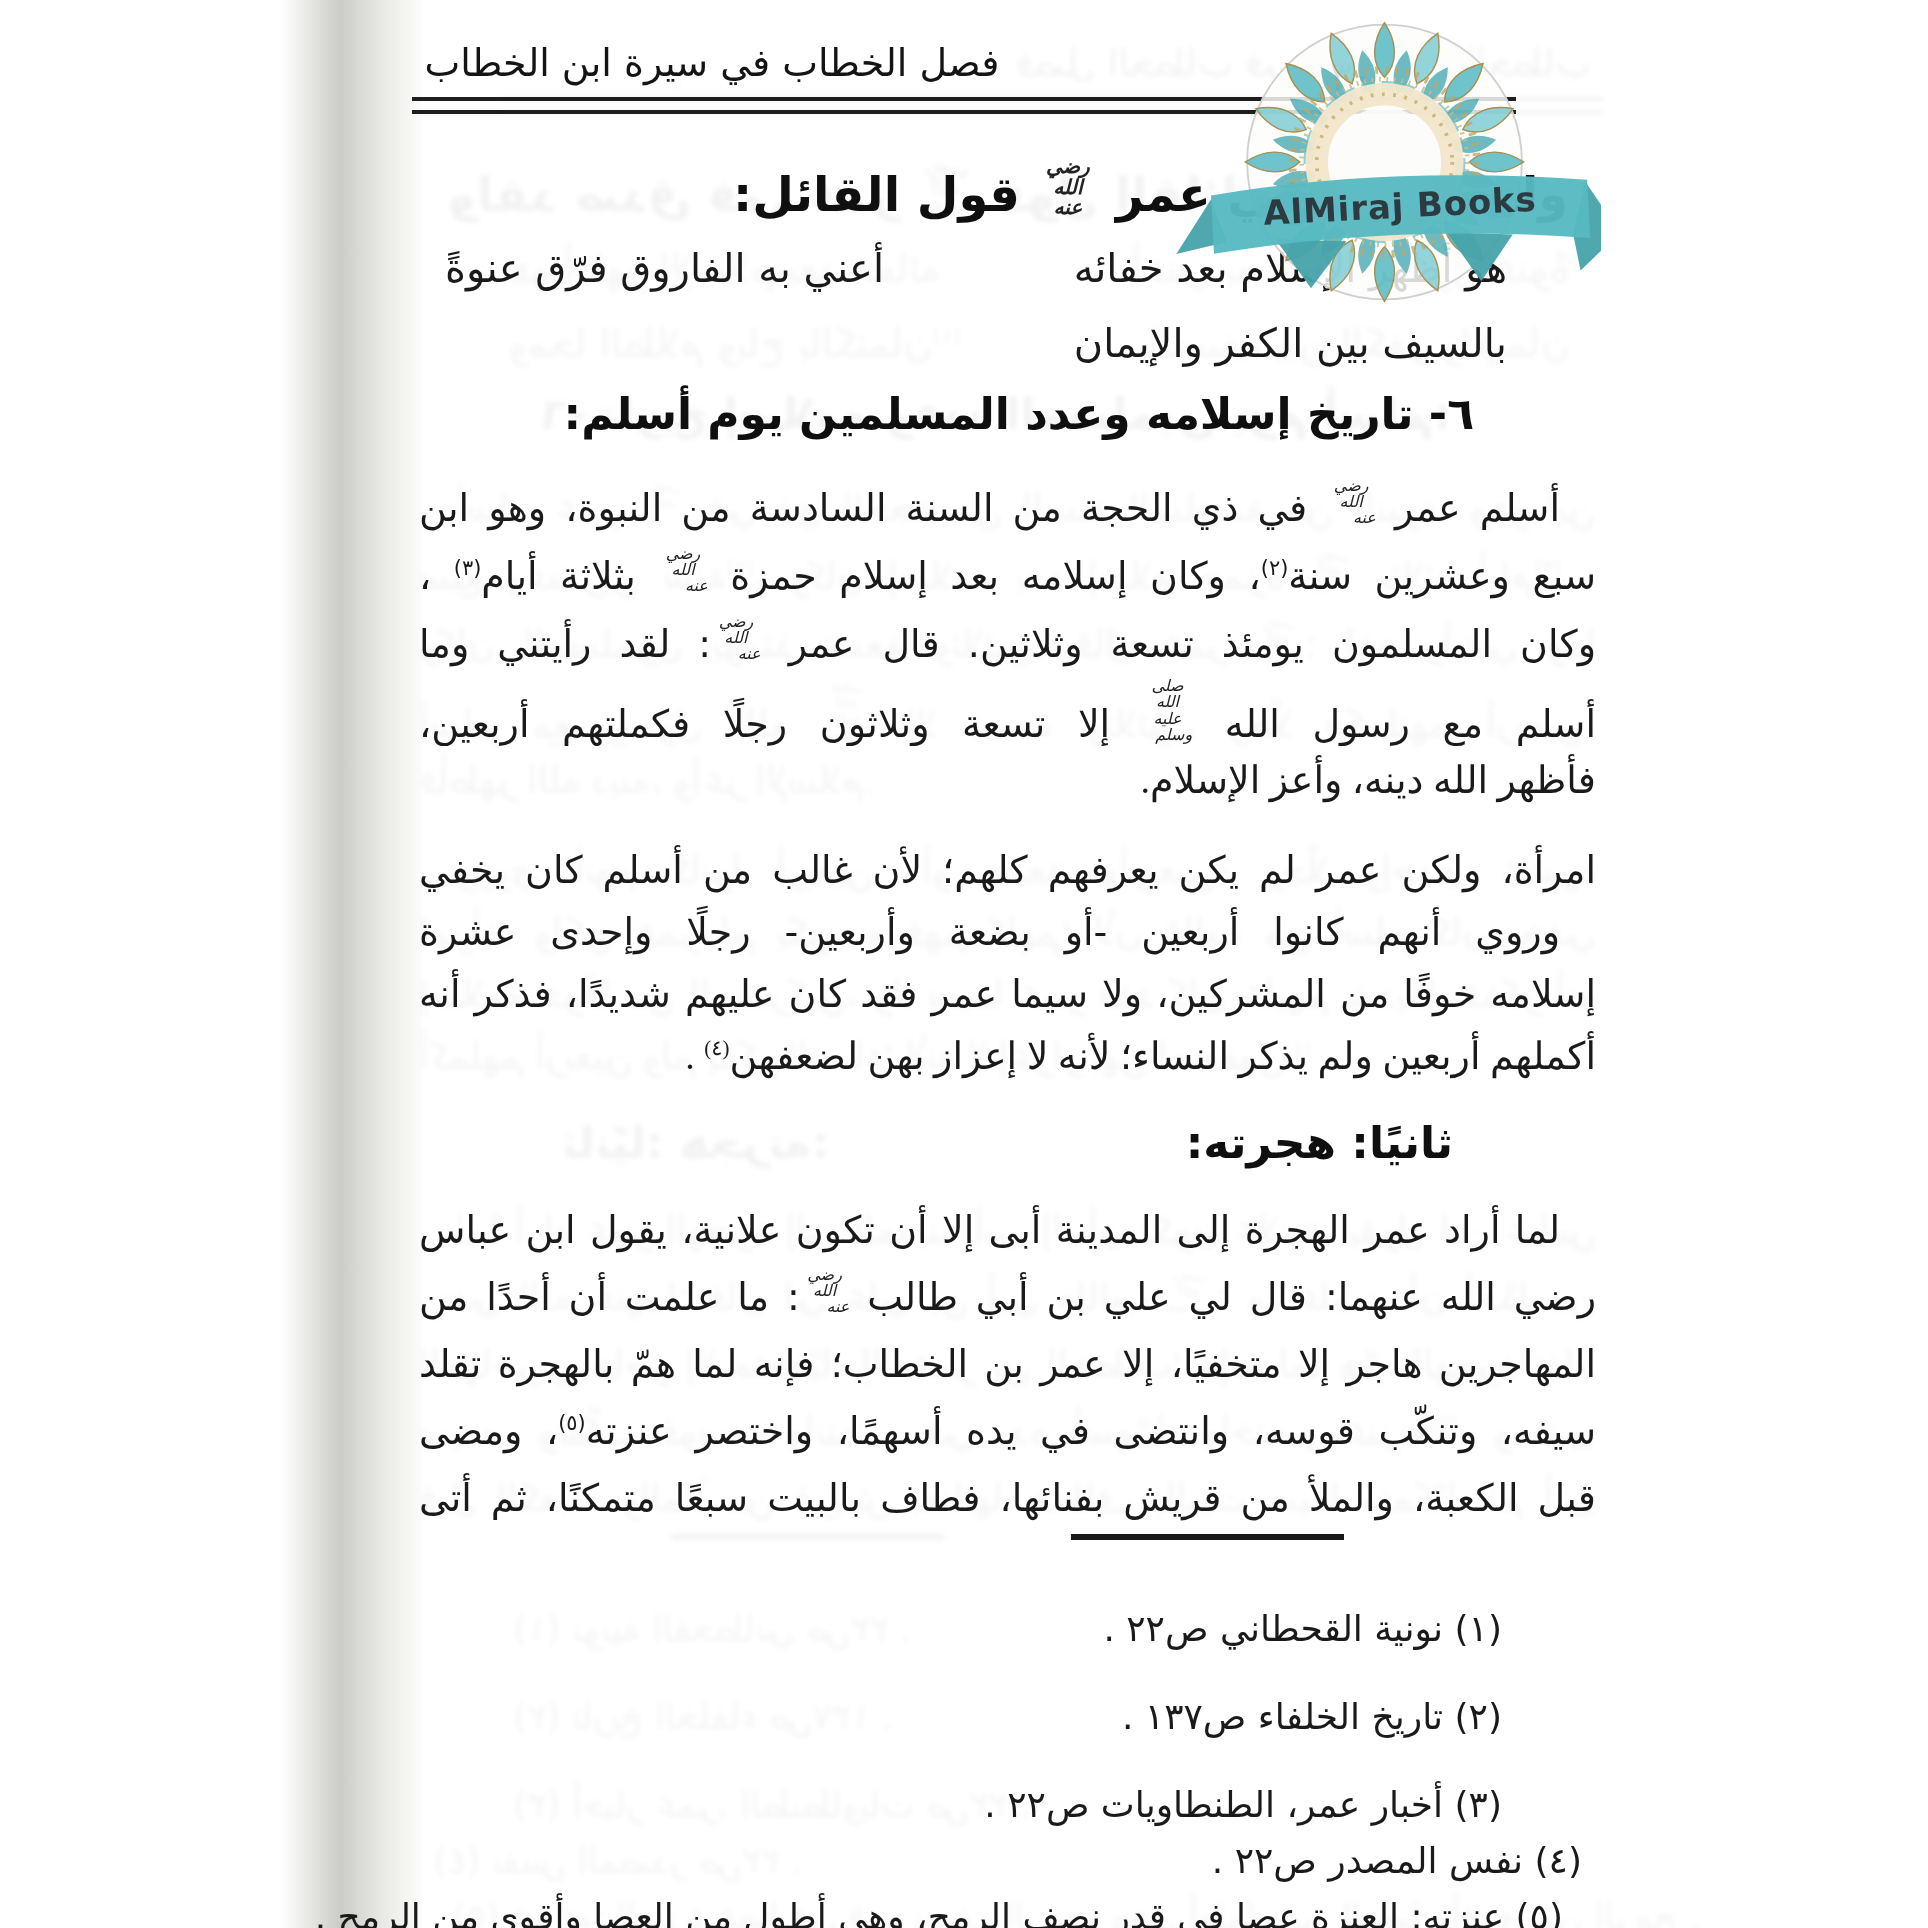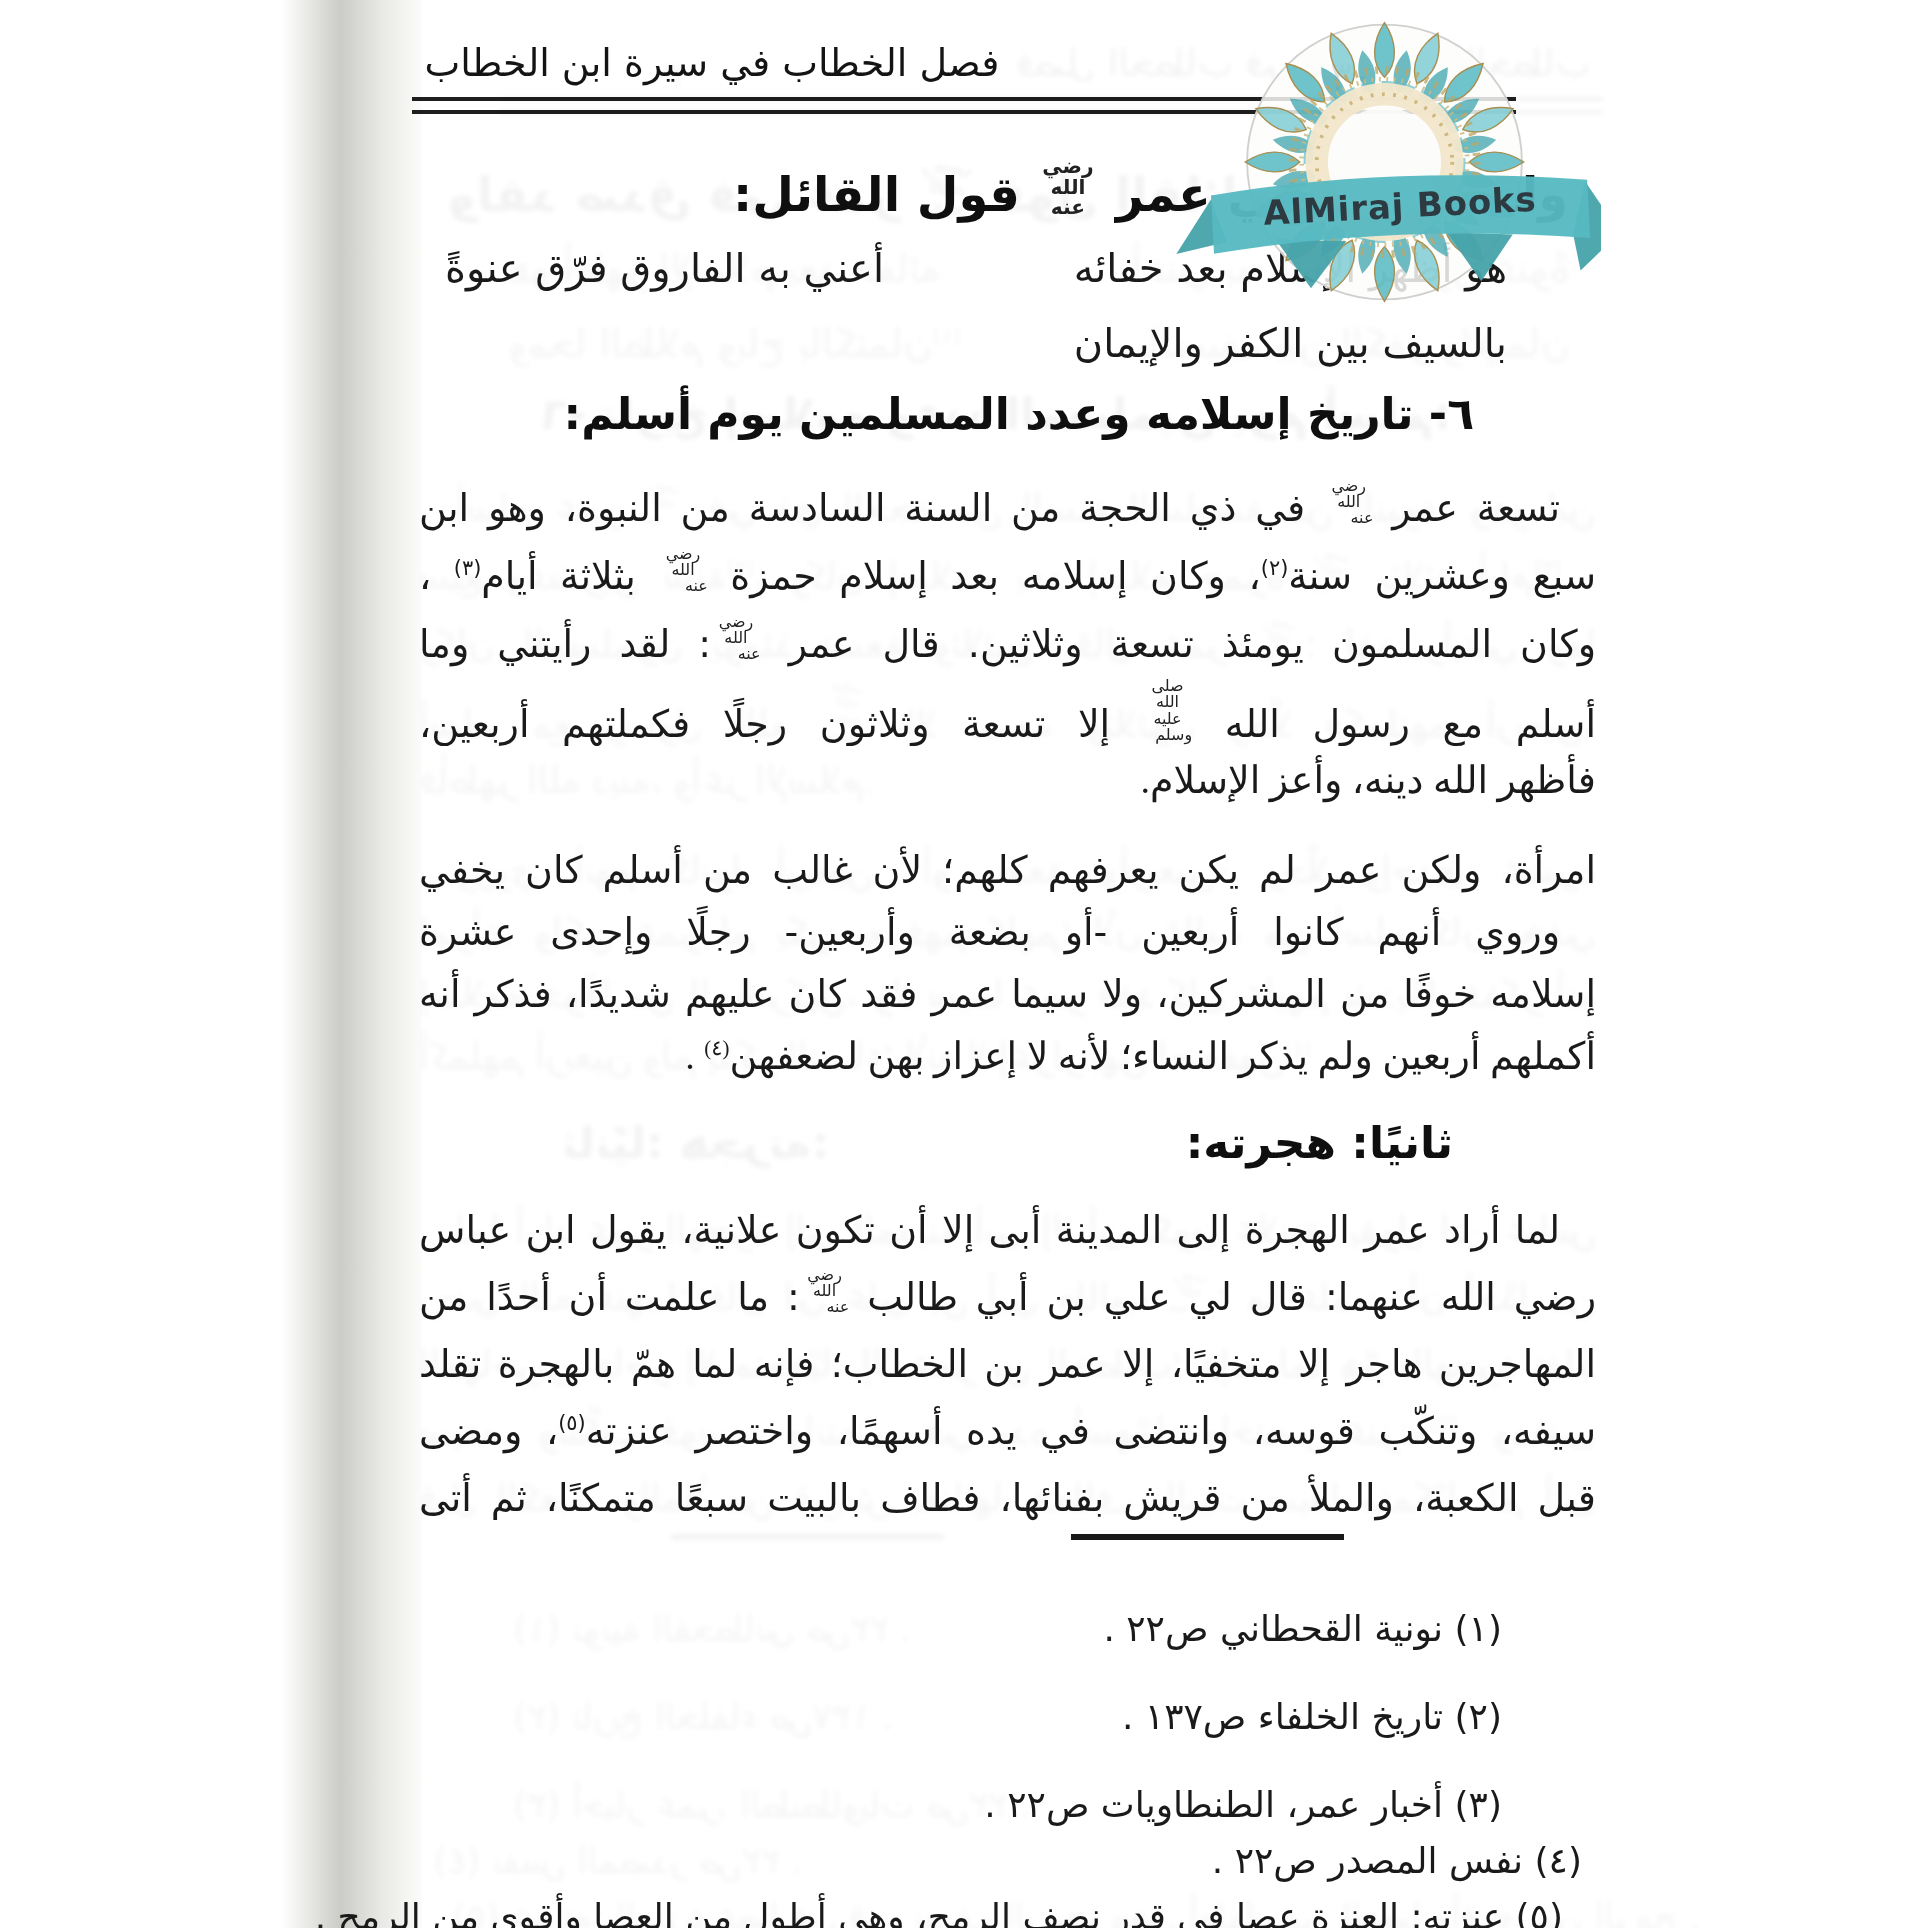--- a/index.html
+++ b/index.html
@@ -52,21 +52,21 @@
     text-align:justify;text-align-last:justify;
   }
   #para1 .line{height:68px;line-height:68px;}
   #para2 .line{height:62px;line-height:62px;}
   #para3 .line{height:67px;line-height:67px;}
   .line.indent{padding-right:36px;}
   .line.last{text-align-last:right;font-family:Liberation Serif, serif;}
   .fnm{font-size:0.55em;vertical-align:super;line-height:0;}
   .hn{
     display:inline-block;width:3.1em;font-size:0.42em;line-height:1.02;
-    text-align:center;vertical-align:-0.15em;color:#222;white-space:normal;
+    text-align:center;vertical-align:-0.15em;color:#222;white-space:normal;font-style:italic;
   }
   .fnrule{position:absolute;top:1534px;left:652px;width:273px;height:5.6px;background:#191919;}
   .footnotes{position:absolute;top:1569px;left:0;right:0;font-size:36px;}
   .fn{height:56px;line-height:56px;text-align:right;white-space:nowrap;}
   .fn1,.fn2,.fn3{margin-right:94px;margin-top:32px;}
   .fn4{margin-right:14px;}
   .fn5{margin-right:33px;}
   .logo{position:absolute;left:1168px;top:1.9px;width:433px;height:320px;z-index:2;}
 </style>
 </head>
@@ -137,21 +137,21 @@
         <span class="hemistich"><span>هو أظهر الإسلام بعد خفائه</span></span>
         <span class="hemistich"><span>أعني به الفاروق فرّق عنوةً</span></span>
       </div>
       <div class="poem-row">
         <span class="hemistich"><span>بالسيف بين الكفر والإيمان</span></span>
       </div>
     </div>
 
   <div class="h-sec" id="h6">٦- تاريخ إسلامه وعدد المسلمين يوم أسلم:</div>
   <div class="para" id="para1">
-      <div class="line indent"><span>تسعة عمر </span><span class="hn">رضي الله عنه</span><span> في ذي الحجة من السنة السادسة من النبوة، وهو ابن</span></div>
+      <div class="line indent"><span>أسلم عمر </span><span class="hn">رضي الله عنه</span><span> في ذي الحجة من السنة السادسة من النبوة، وهو ابن</span></div>
       <div class="line"><span>سبع وعشرين سنة</span><sup class="fnm">(٢)</sup><span>، وكان إسلامه بعد إسلام حمزة </span><span class="hn">رضي الله عنه</span><span> بثلاثة أيام</span><sup class="fnm">(٣)</sup><span> ،</span></div>
       <div class="line"><span>وكان المسلمون يومئذ تسعة وثلاثين. قال عمر </span><span class="hn">رضي الله عنه</span><span>: لقد رأيتني وما</span></div>
       <div class="line"><span>أسلم مع رسول الله </span><span class="hn">صلى الله عليه وسلم</span><span> إلا تسعة وثلاثون رجلًا فكملتهم أربعين،</span></div>
       <div class="line last"><span>فأظهر الله دينه، وأعز الإسلام.</span></div>
     </div>
   <div class="para" id="para2">
       <div class="line"><span>امرأة، ولكن عمر لم يكن يعرفهم كلهم؛ لأن غالب من أسلم كان يخفي</span></div>
       <div class="line indent"><span>وروي أنهم كانوا أربعين -أو بضعة وأربعين- رجلًا وإحدى عشرة</span></div>
       <div class="line"><span>إسلامه خوفًا من المشركين، ولا سيما عمر فقد كان عليهم شديدًا، فذكر أنه</span></div>
       <div class="line last"><span>أكملهم أربعين ولم يذكر النساء؛ لأنه لا إعزاز بهن لضعفهن</span><sup class="fnm">(٤)</sup><span> .</span></div>

